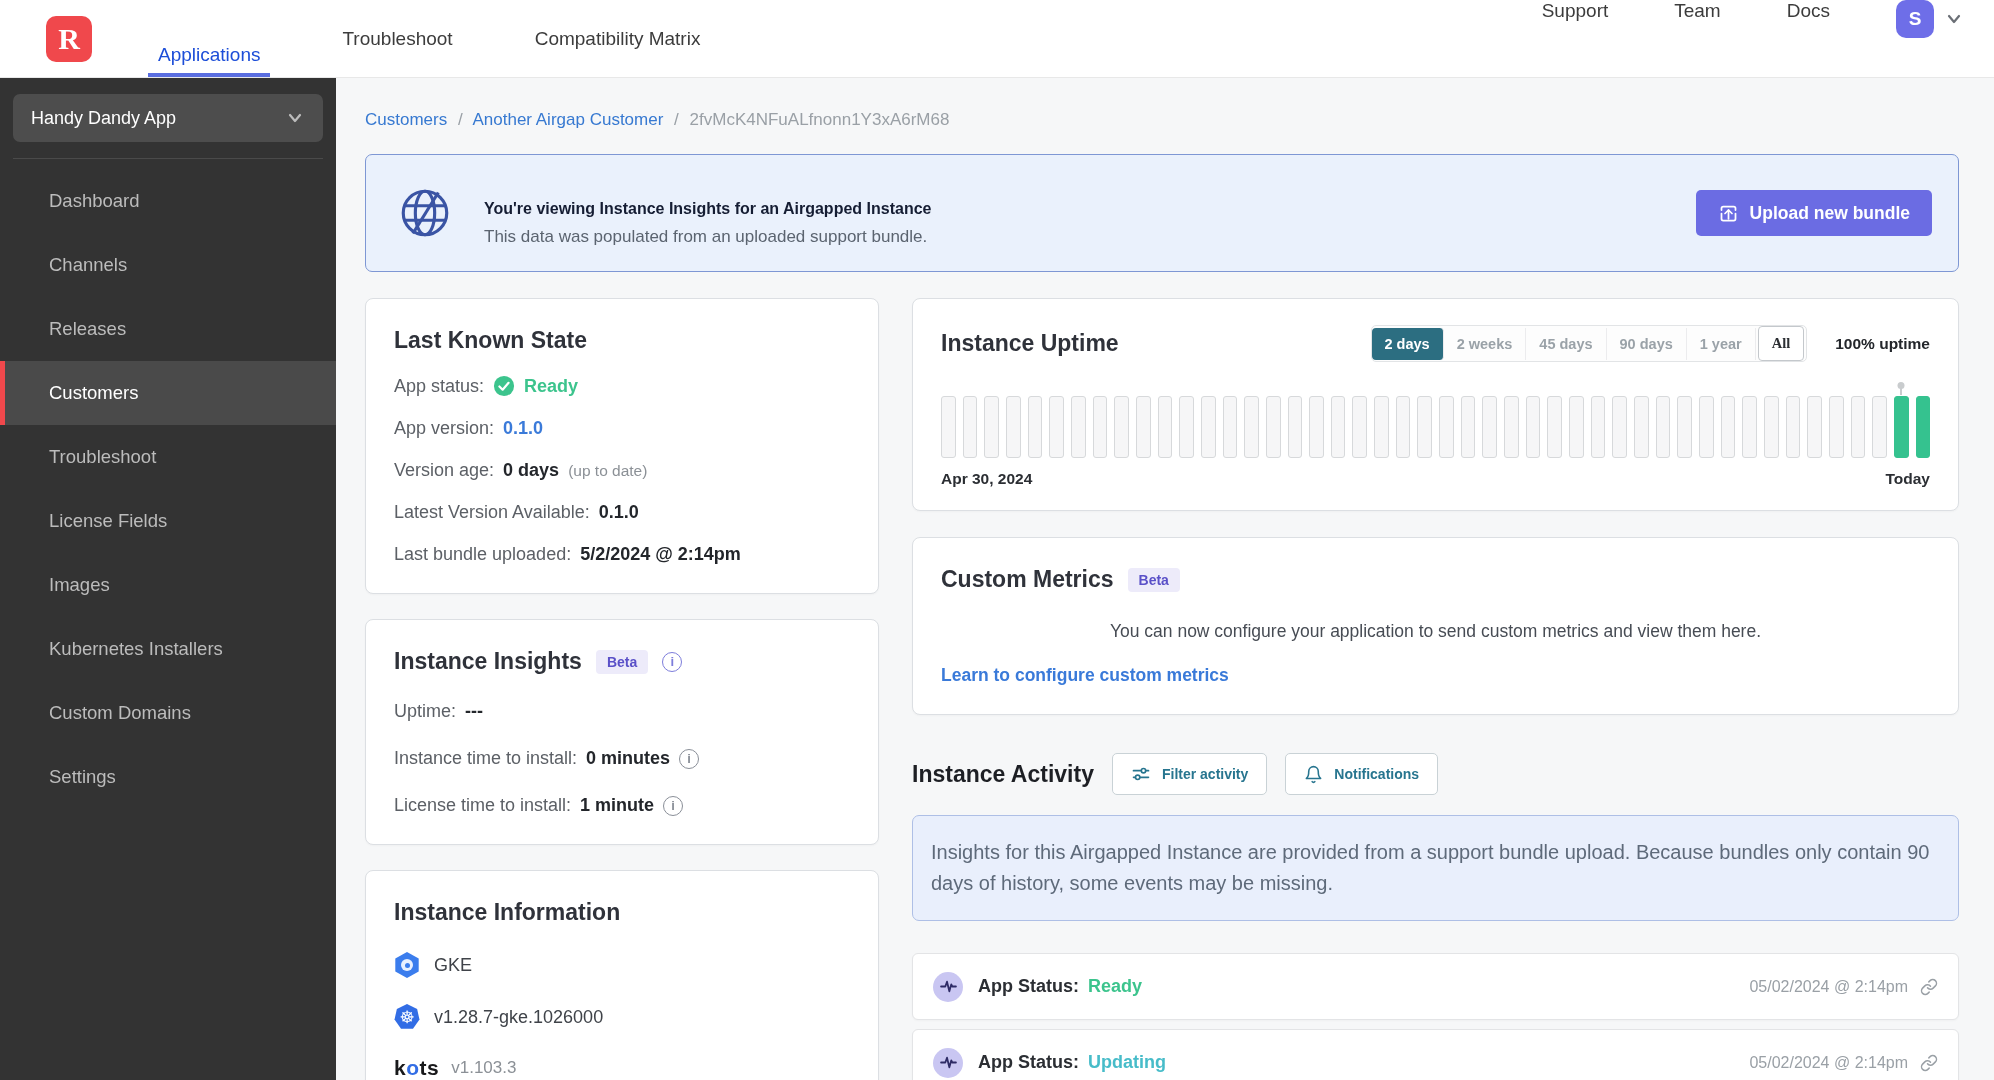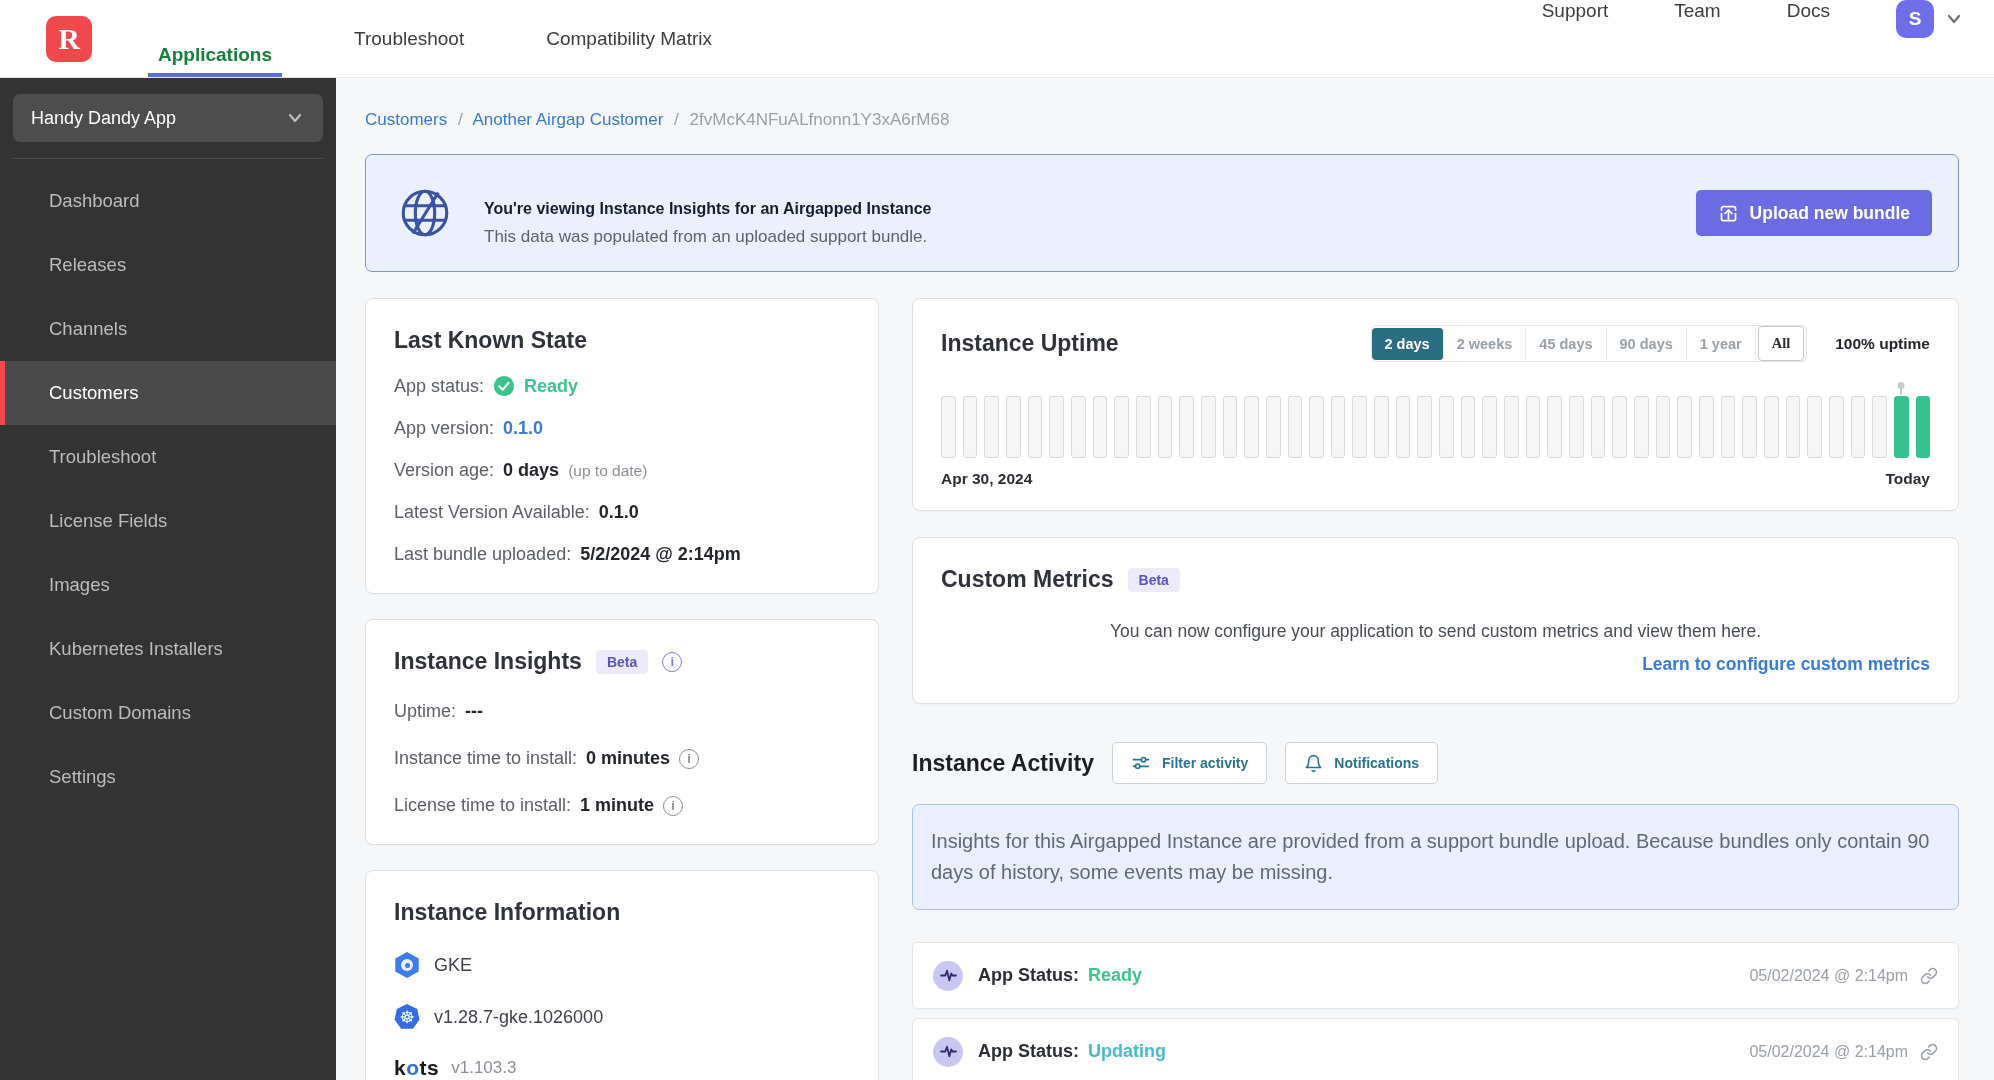--- a/index.html
+++ b/index.html
@@ -8,21 +8,21 @@
 
   
   .topnav { position:absolute; top:0; left:0; right:0; height:78px; background:#fff;
     border-bottom:1px solid #e8e8e8; display:flex; align-items:stretch; z-index:10; }
   .logo { width:46px; height:46px; border-radius:10px; background:#f0484c; color:#fff;
     font-weight:bold; font-size:30px; display:flex; align-items:center; justify-content:center;
     align-self:center; margin-left:46px; margin-right:56px; font-family:"Liberation Serif",serif; }
   .tabs { display:flex; gap:62px; height:100%; }
   .tab { display:flex; align-items:center; font-size:19px; color:#3c3c3c; cursor:pointer;
     border-bottom:4px solid transparent; padding:4px 10px 0 10px; }
-  .tab.active { color:#15803d; font-weight:bold; border-bottom-color:#5a6ee0;margin-top:32px; }
+  .tab.active { color:#1d4ed8; font-weight:normal; border-bottom-color:#5a6ee0;margin-top:32px; }
   .nav-right { margin-left:auto; display:flex; align-items:flex-start; gap:66px; padding-right:30px; }
   .nav-link { font-size:19px; color:#3c3c3c; cursor:pointer; }
   .avatar-wrap { display:flex; align-items:center; gap:10px; }
   .avatar { width:38px; height:38px; border-radius:10px; background:#6e6ee8; color:#fff;
     font-size:19px; font-weight:bold; display:flex; align-items:center; justify-content:center; }
 
   
   .sidebar { position:absolute; top:78px; left:0; bottom:0; width:336px; background:#333333; }
   .app-selector { margin:16px 13px 0 13px; height:48px; background:#4d4d4d; border-radius:7px;
     display:flex; align-items:center; justify-content:space-between; padding:0 18px;
@@ -104,22 +104,22 @@
   .ubar.marked::before { content:""; position:absolute; left:50%; bottom:calc(100% + 2px);
     width:2px; height:7px; background:#c9ccce; transform:translateX(-50%); }
   .ubar.marked::after { content:""; position:absolute; left:50%; bottom:calc(100% + 8px);
     width:7px; height:7px; border-radius:50%; background:#c9ccce; transform:translateX(-50%); }
   .bar-labels { display:flex; justify-content:space-between; margin-top:12px;
     font-size:15.5px; font-weight:bold; color:#2b2e33; }
 
   
   .metrics-card { margin-top:26px; }
   .metrics-body { text-align:center; font-size:17.5px; color:#474c54; margin-top:28px; }
-  .metrics-link { text-align:right; font-size:17.5px; font-weight:bold; color:#3a7ad9;
-    margin-top:12px; cursor:pointer; }
+  .metrics-link { text-align:left; font-size:17.5px; font-weight:bold; color:#3a7ad9;
+    margin-top:23px; cursor:pointer; }
 
   
   .activity-head { display:flex; align-items:center; gap:18px; margin-top:38px; }
   .activity-title { font-size:23px; font-weight:bold; color:#1d1f24; }
   .ghost-btn { height:42px; background:#fff; border:1px solid #c9d2d6; border-radius:5px;
     color:#27758f; font-size:14px; font-weight:bold; padding:0 18px; display:flex;
     align-items:center; gap:11px; cursor:pointer; font-family:"Liberation Sans",sans-serif; }
   .notice { margin-top:20px; background:#e9effc; border:1px solid #aebfe6; border-radius:7px;
     padding:21px 18px; font-size:20px; color:#5e6a7a; line-height:1.55; }
   .events { margin-top:32px; display:flex; flex-direction:column; gap:9px; }
@@ -160,22 +160,22 @@
 
 <div class="sidebar">
   <div class="app-selector">
     <span>Handy Dandy App</span>
     <svg width="20" height="20" viewBox="0 0 20 20">
       <polyline points="5,7 10,13 15,7" fill="none" stroke="#bdbdbd" stroke-width="2.2" stroke-linecap="round" stroke-linejoin="round"></polyline>
     </svg>
   </div>
   <div class="side-divider"></div>
   <div class="side-item">Dashboard</div>
+  <div class="side-item">Channels</div>
   <div class="side-item">Releases</div>
-  <div class="side-item">Channels</div>
   <div class="side-item active">Customers</div>
   <div class="side-item">Troubleshoot</div>
   <div class="side-item">License Fields</div>
   <div class="side-item">Images</div>
   <div class="side-item">Kubernetes Installers</div>
   <div class="side-item">Custom Domains</div>
   <div class="side-item">Settings</div>
 </div>
 
 <div class="main">

